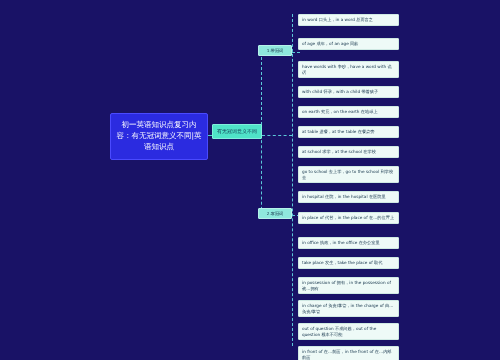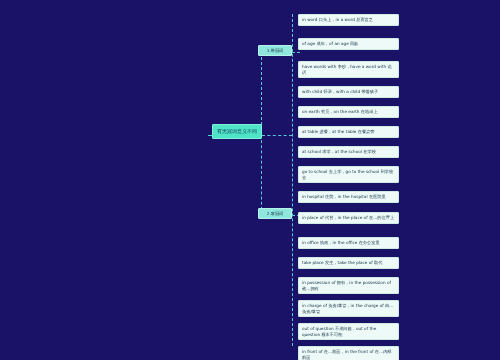--- a/index.html
+++ b/index.html
@@ -122,20 +122,21 @@
   <div class="conn conn-h" style="left:262px; top:135px; width:30px;"></div>
 
   <div class="conn conn-v" style="left:261px; top:52px; height:83px;"></div>
   <div class="conn conn-v" style="left:261px; top:135px; height:80px;"></div>
 
   <div class="conn conn-h" style="left:292px; top:52px; width:8px;"></div>
   <div class="conn conn-h" style="left:292px; top:215px; width:8px;"></div>
 
   <div class="conn conn-v" style="left:292px; top:14px; height:332px;"></div>
 
+  <div id="root-node">初一英语知识点复习内容：有无冠词意义不同|英语知识点</div>
 
   <div id="topic-node">有无冠词意义不同</div>
 
   <div id="branch-label-0" class="branch-label">1.带冠词</div>
   <div id="branch-label-1" class="branch-label">2.零冠词</div>
 
   <div class="leaf" style="top:14px;">in word 口头上，in a word 总而言之</div>
   <div class="leaf" style="top:38px;">of age 成年，of an age 同龄</div>
   <div class="leaf" style="top:61px;">have words with 争吵，have a word with 说话</div>
   <div class="leaf" style="top:86px;">with child 怀孕，with a child 带着孩子</div>

